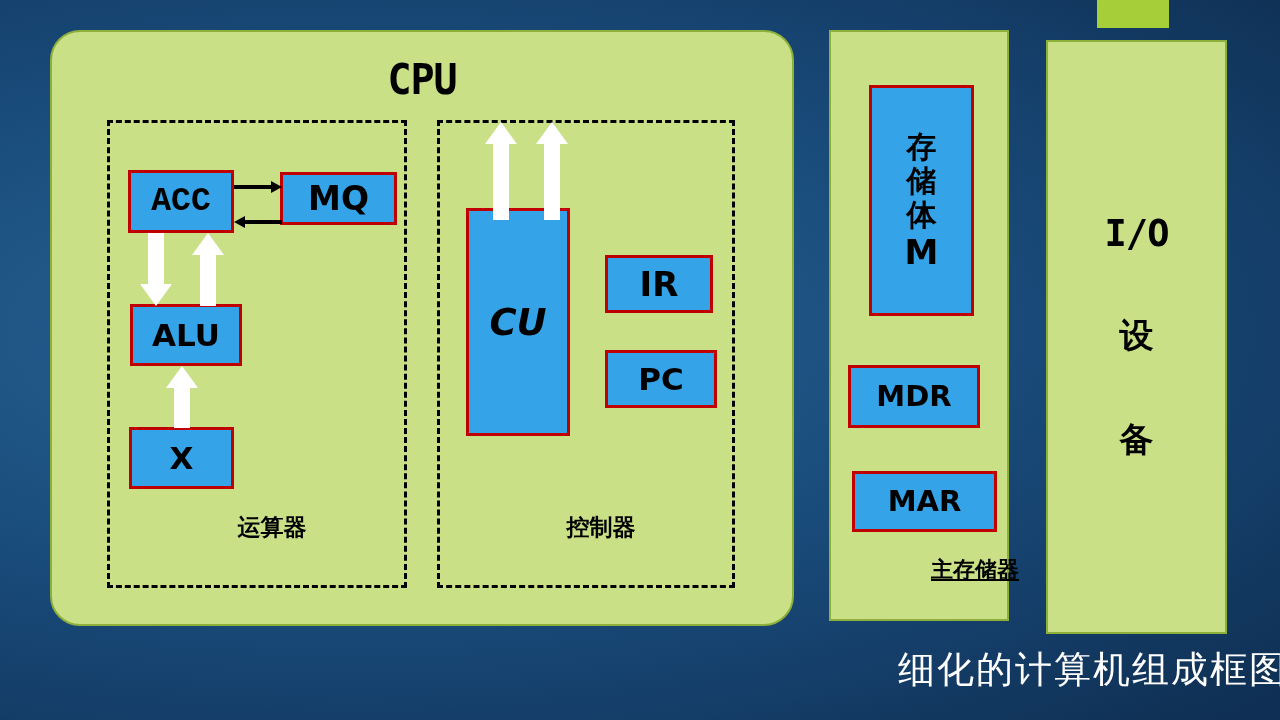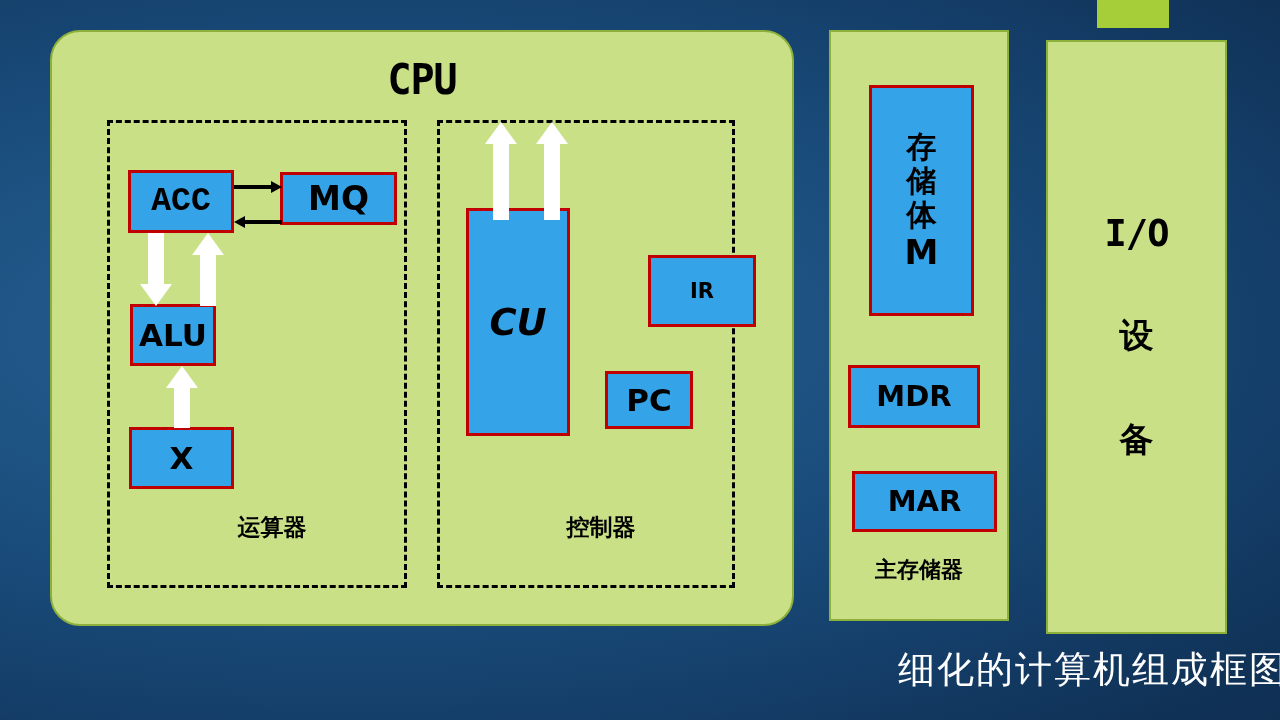--- a/index.html
+++ b/index.html
@@ -81,26 +81,26 @@
     color: #000;
     font-weight: 700;
     font-family: "DejaVu Sans", sans-serif;
     line-height: 1;
   }
   .box-label { display: block; }
 
   
   #box-acc { left: 76px;  top: 138px; width: 106px; height: 63px; font-size: 33px; font-family: Liberation Mono, monospace; }
   #box-mq  { left: 228px; top: 140px; width: 117px; height: 53px; font-size: 33px; }
-  #box-alu { left: 78px;  top: 272px; width: 86px; height: 62px; font-size: 31px; }
+  #box-alu { left: 78px;  top: 272px; width: 112px; height: 62px; font-size: 31px; }
   #box-x   { left: 77px;  top: 395px; width: 105px; height: 62px; font-size: 31px; }
   
   #box-cu  { left: 414px; top: 176px; width: 104px; height: 228px; font-size: 37px; font-style: italic; }
-  #box-ir  { left: 553px; top: 223px; width: 108px; height: 72px; font-size: 21px; margin-left: 43px; }
-  #box-pc  { left: 553px; top: 339px; width: 88px; height: 58px; font-size: 31px; text-align: right; }
+  #box-ir  { left: 553px; top: 223px; width: 108px; height: 58px; font-size: 34px; }
+  #box-pc  { left: 553px; top: 318px; width: 112px; height: 58px; font-size: 31px; text-align: right; }
 
   
   #box-m   { left: 38px; top: 53px;  width: 105px; height: 231px; }
   #box-mdr { left: 17px; top: 333px; width: 132px; height: 63px; font-size: 29px; }
   #box-mar { left: 21px; top: 439px; width: 145px; height: 61px; font-size: 29px; }
 
   
   #box-m .vstack {
     display: flex;
     flex-direction: column;
@@ -108,27 +108,28 @@
     justify-content: center;
     gap: 2px;
     font-family: "DejaVu Sans", sans-serif;
     font-weight: 700;
   }
   #box-m .vstack .cjk { font-size: 30px; line-height: 1.08; }
   #box-m .vstack .lat { font-size: 34px; line-height: 1.08; }
 
   .panel-label {
     position: absolute;
-    left: 0;
+    left: 12px;
     width: 100%;
-    text-align: center;
+    text-align: right;
     font-family: "DejaVu Sans", sans-serif;
     font-size: 22px;
     font-weight: 700;
     color: #000;
+    text-decoration: underline;
   }
   #memory-label { top: 523px; }
 
   
   #io-text {
     position: absolute;
     left: 0; top: 0;
     width: 100%; height: 100%;
     display: flex;
     flex-direction: column;

